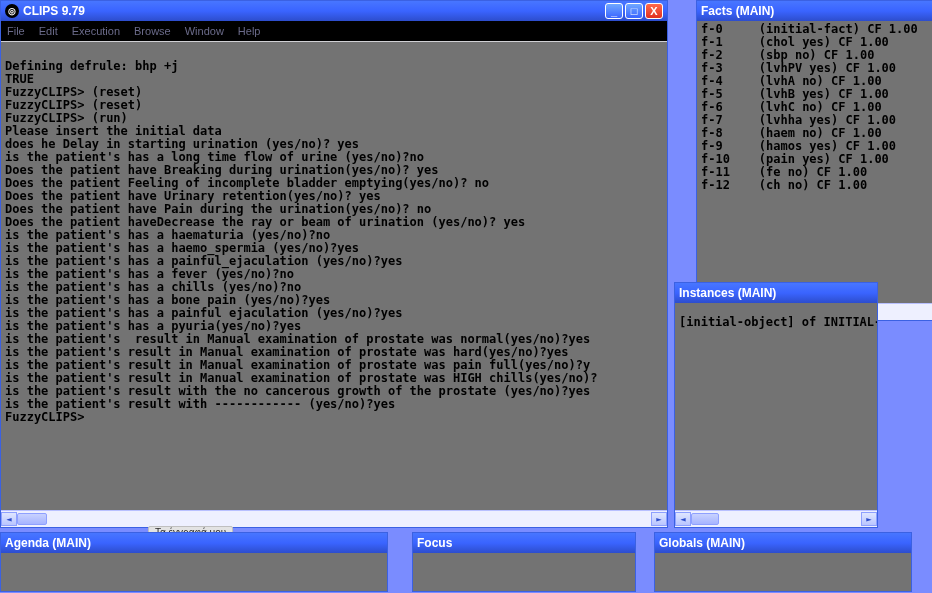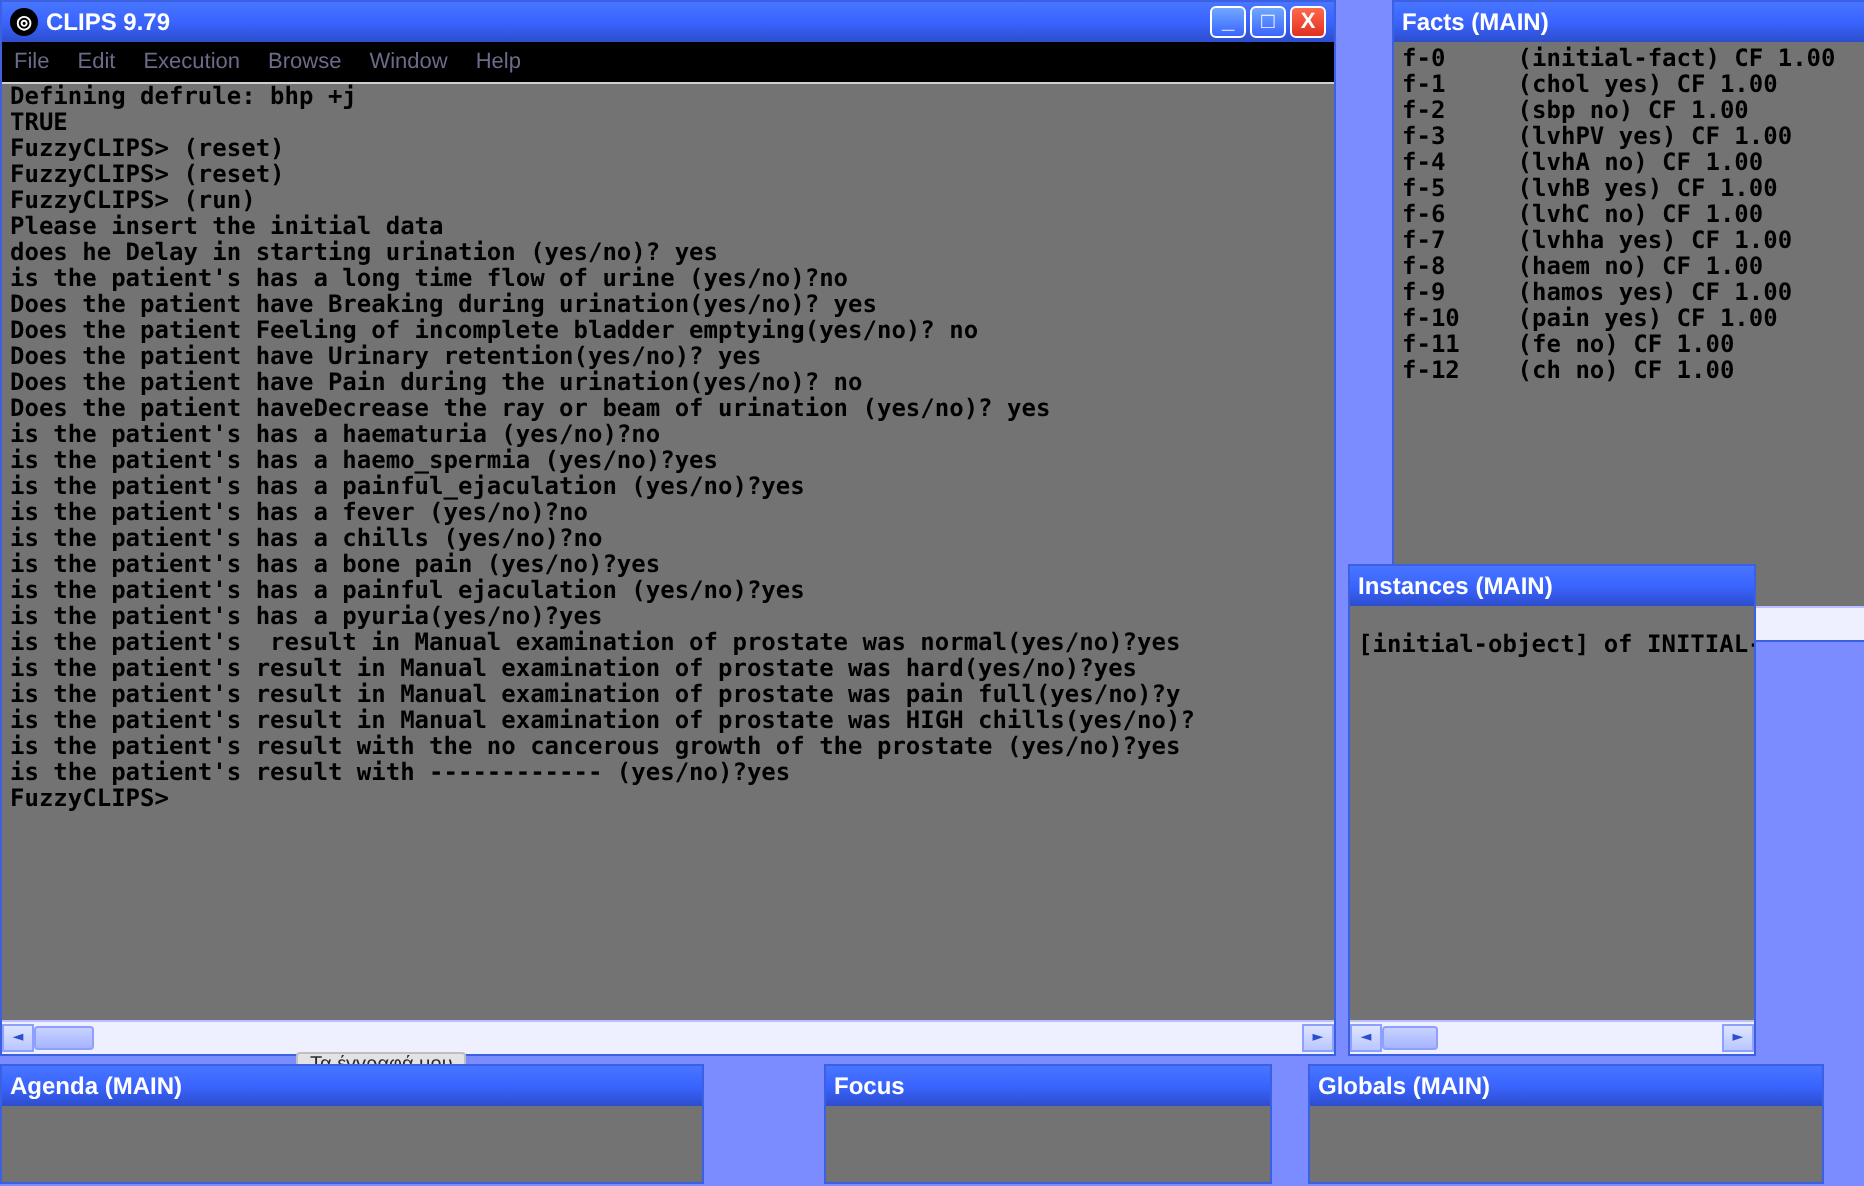--- a/index.html
+++ b/index.html
@@ -101,21 +101,21 @@
     overflow: hidden;
     background: #737373;
     position: relative;
   }
   .terminal {
     font-family: "Lucida Console", "Monaco", monospace;
     font-size: 12px;
     font-weight: bold;
     line-height: 13px;
     white-space: pre;
-    padding: 0 4px;
+    padding: 18px 4px;
     color: #000;
   }
   .facts-list {
     font-family: "Lucida Console", "Monaco", monospace;
     font-size: 12px;
     font-weight: bold;
     line-height: 13px;
     white-space: pre;
     padding: 2px 4px;
   }
@@ -159,21 +159,21 @@
     font-size: 12px;
     font-weight: bold;
     padding: 12px 4px;
     white-space: pre;
   }
 
   
   #w-main    { left: 0px;   top: 0px;   width: 668px; height: 528px; }
   #w-facts   { left: 696px; top: 0px;   width: 258px; height: 321px; }
   #w-inst    { left: 674px; top: 282px; width: 204px; height: 246px; }
-  #w-agenda  { left: 0px;   top: 532px; width: 352px; height: 60px;  }
+  #w-agenda  { left: 0px;   top: 532px; width: 388px; height: 60px;  }
   #w-focus   { left: 412px; top: 532px; width: 224px; height: 60px;  }
   #w-globals { left: 654px; top: 532px; width: 258px; height: 60px;  }
 
   .taskbar-fragment {
     position: absolute;
     left: 148px;
     top: 526px;
     height: 10px;
     font-family: Tahoma, sans-serif;
     font-size: 10px;

